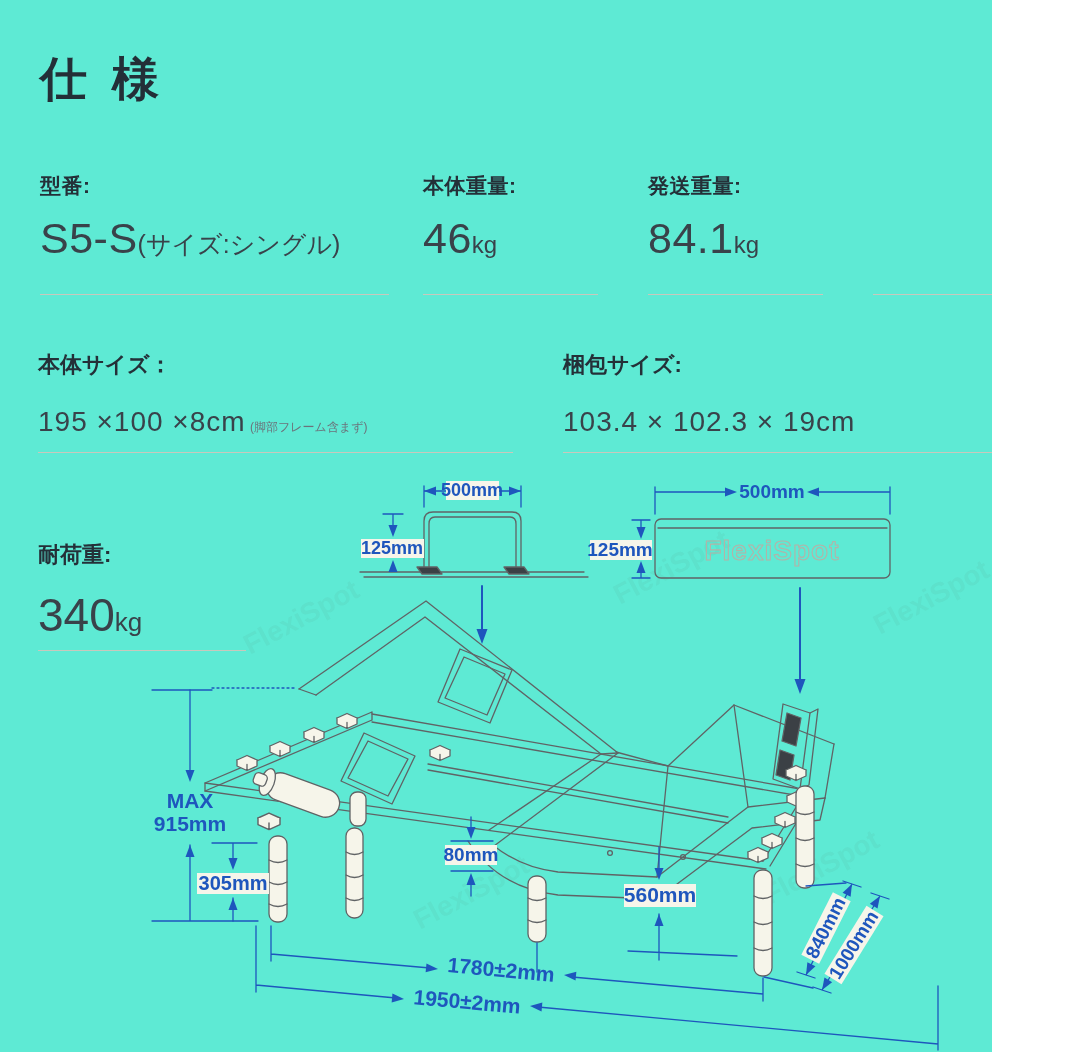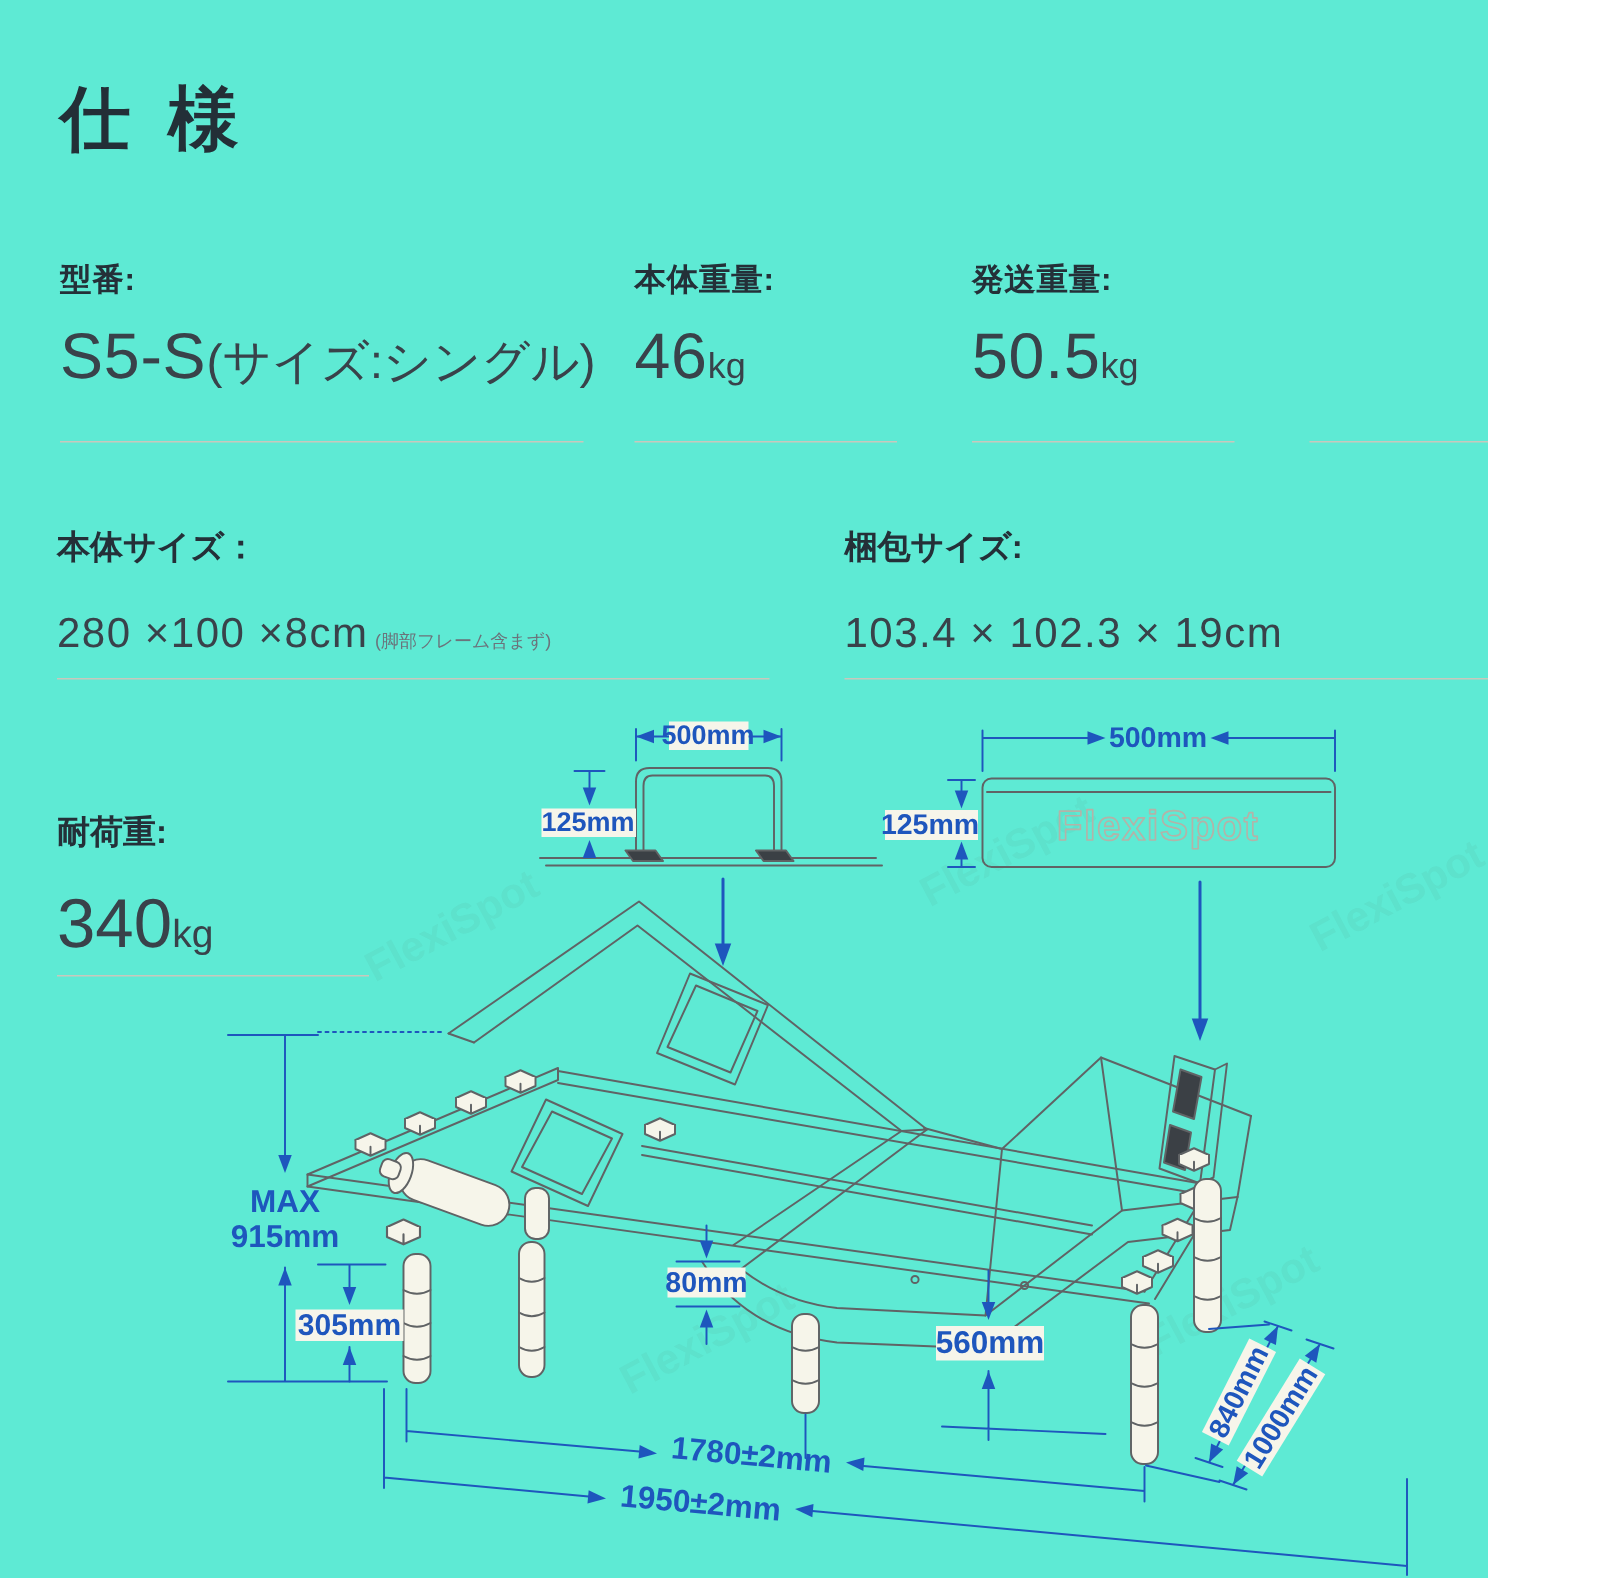--- a/index.html
+++ b/index.html
@@ -2,21 +2,21 @@
 <html><head>
 <meta charset="utf-8">
 <style>
   html,body{margin:0;padding:0;}
   .page{position:relative;width:992px;height:1052px;background:#5eead4;
     font-family:"Liberation Sans","DejaVu Sans",sans-serif;color:#2a353d;overflow:hidden;}
   .abs{position:absolute;}
   .page-title{left:40px;top:48px;font-size:47px;font-weight:700;color:#232f37;letter-spacing:6px;}
   .spec-label{font-size:21px;font-weight:700;color:#243038;letter-spacing:.5px;}
   .spec-value-big{font-size:43px;font-weight:300;color:#39424a;letter-spacing:.5px;}
-  .spec-suffix{font-size:32px;font-weight:300;color:#39424a;}
+  .spec-suffix{font-size:25px;font-weight:300;color:#39424a;}
   .spec-unit{font-size:24px;font-weight:300;color:#39424a;}
   .rule{height:1px;background:#c9c8bc;}
   .mid-label{font-size:22px;font-weight:700;color:#243038;}
   .mid-value{font-size:28px;font-weight:400;color:#39424a;letter-spacing:1px;}
   .mid-note{font-size:12px;font-weight:400;color:#6b737b;}
   .load-value{font-size:46px;font-weight:300;color:#39424a;}
   svg text{font-family:"Liberation Sans","DejaVu Sans",sans-serif;}
   .dimtext{fill:#1e56bd;font-weight:700;}
 </style>
 </head>
@@ -38,31 +38,31 @@
     <div class="spec-label">本体重量:</div>
     <div style="margin-top:14px;">
       <span class="spec-value-big">46</span><span class="spec-unit">kg</span>
     </div>
   </div>
   <div class="abs rule" style="left:423px;top:294px;width:175px;"></div>
 
   <div class="abs" style="left:648px;top:172px;">
     <div class="spec-label">発送重量:</div>
     <div style="margin-top:14px;">
-      <span class="spec-value-big">50.5</span><span class="spec-unit">kg</span>
+      <span class="spec-value-big">84.1</span><span class="spec-unit">kg</span>
     </div>
   </div>
   <div class="abs rule" style="left:648px;top:294px;width:175px;"></div>
 
   <div class="abs rule" style="left:873px;top:294px;width:175px;"></div>
 
   <div class="abs" style="left:38px;top:350px;">
     <div class="mid-label">本体サイズ：</div>
     <div style="margin-top:26px;white-space:nowrap;">
-      <span class="mid-value">280 ×100 ×8cm</span>
+      <span class="mid-value">195 ×100 ×8cm</span>
       <span class="mid-note">(脚部フレーム含まず)</span>
     </div>
   </div>
   <div class="abs rule" style="left:38px;top:452px;width:475px;"></div>
 
   <div class="abs" style="left:563px;top:350px;">
     <div class="mid-label">梱包サイズ:</div>
     <div style="margin-top:26px;">
       <span class="mid-value">103.4 × 102.3 × 19cm</span>
     </div>

